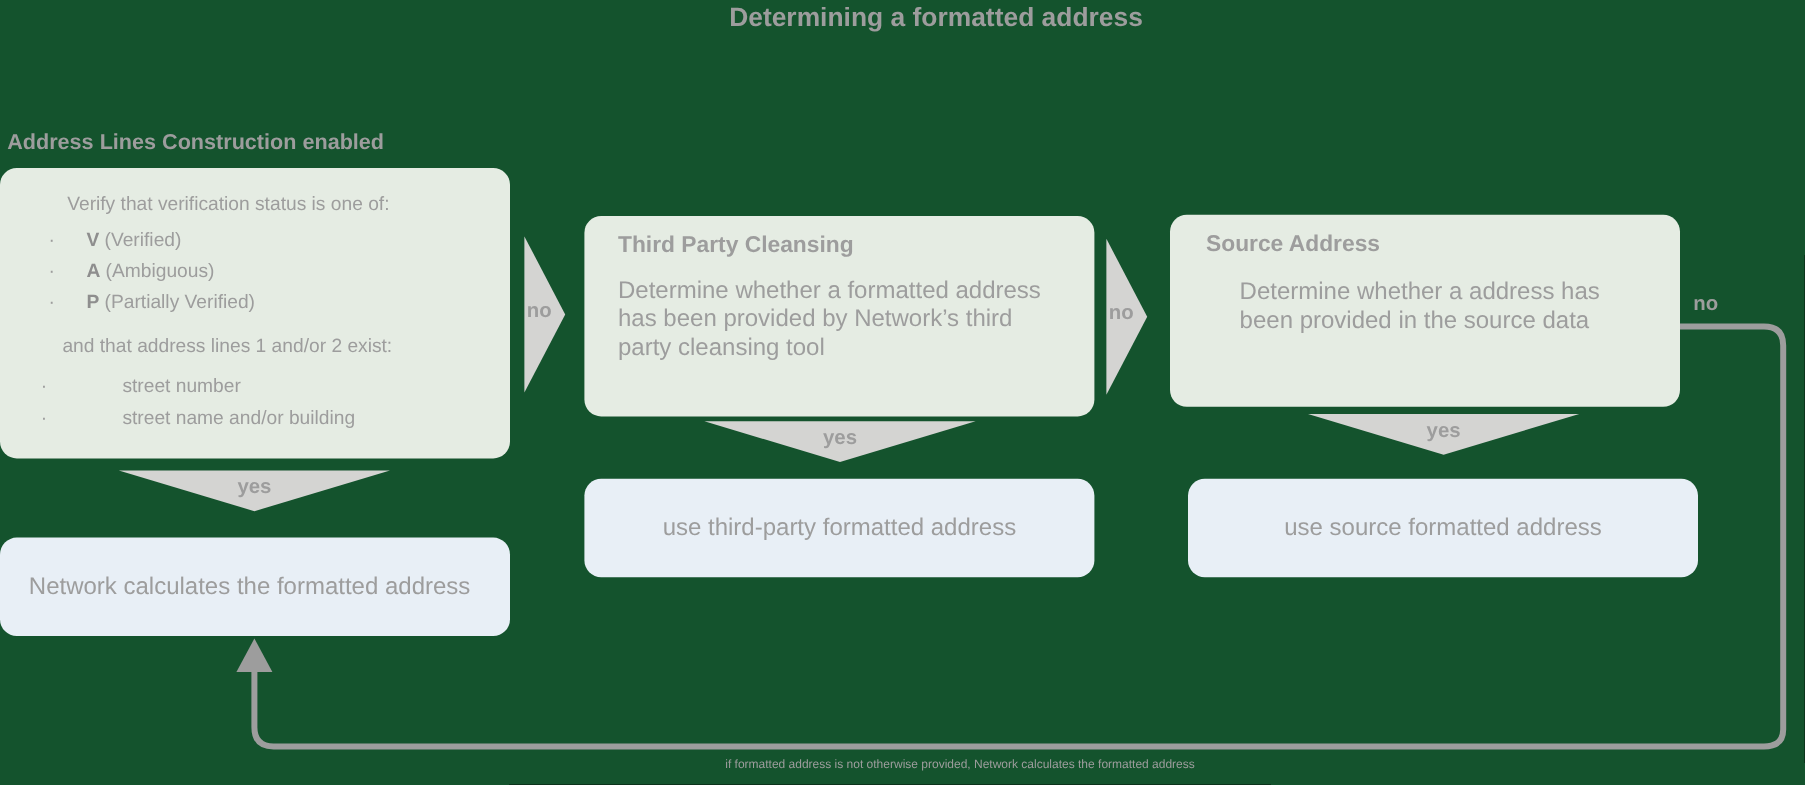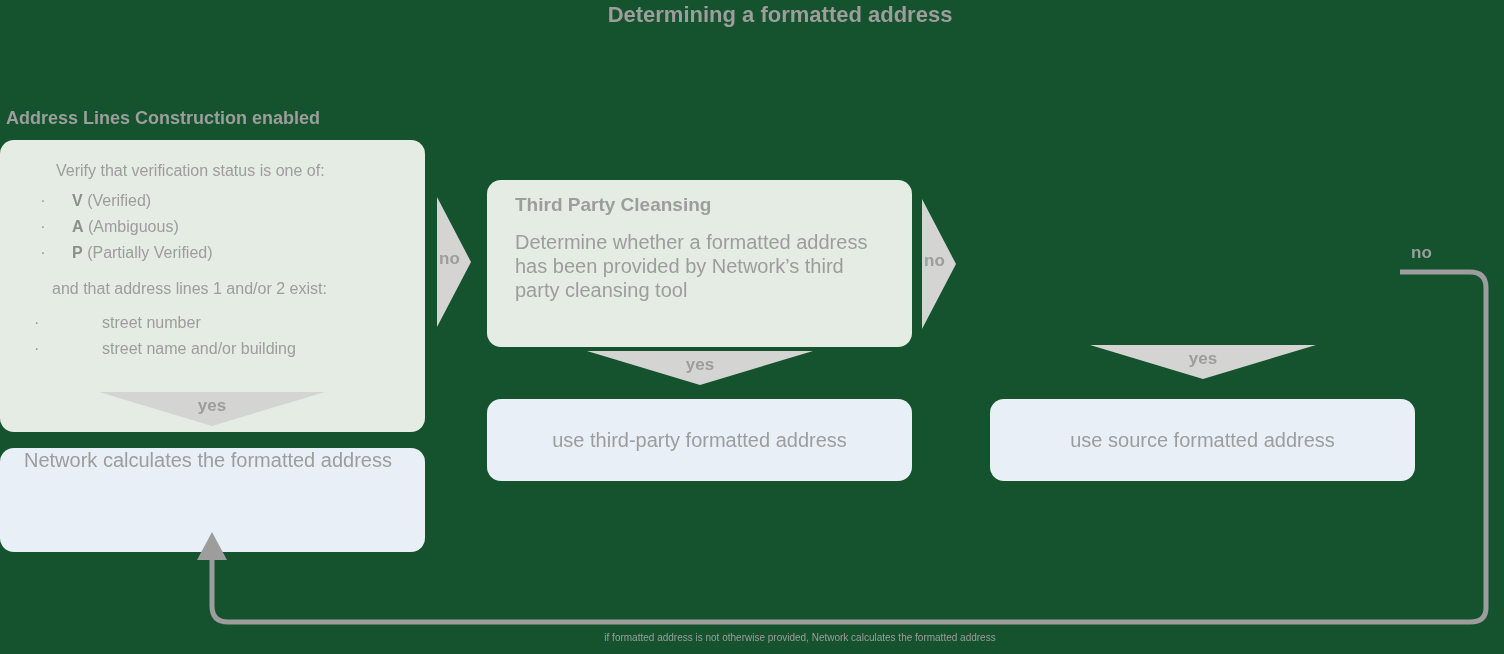--- a/index.html
+++ b/index.html
@@ -109,21 +109,21 @@
 </style>
 </head>
 <body>
 
 <div id="canvas">
 
   <div class="abs" id="page-title">Determining a formatted address</div>
 
   <div class="abs col-header" id="header-left">Address Lines Construction enabled</div>
 
-  <div class="abs box green" style="left:0px; top:140px; width:425px; height:292px; padding:18px 14px 0 14px;">
+  <div class="abs box green" style="left:0px; top:140px; width:425px; height:242px; padding:18px 14px 0 14px;">
     <div class="crit-line" style="padding-left:42px;">Verify that verification status is one of:</div>
     <ul class="crit-list">
       <li>
         <span class="bullet">·</span>
         <span><b>V</b>
         <span>(Verified)</span></span>
       </li>
       <li>
         <span class="bullet">·</span>
         <span><b>A</b>
@@ -151,21 +151,21 @@
   <div class="abs arrow-right" style="left:437px; top:197px; width:40px; height:130px;">
     <div class="tri"></div>
     <div class="lbl">no</div>
   </div>
 
   <div class="abs arrow-down" style="left:99px; top:392px; width:226px; height:40px;">
     <div class="tri"></div>
     <div class="lbl">yes</div>
   </div>
 
-  <div class="abs box blue" style="left:0px; top:448px; width:425px; height:104px; display:flex; padding:0 24px;">
+  <div class="abs box blue" style="left:0px; top:448px; width:425px; height:82px; display:flex; align-items:center; padding:0 24px;">
     <div class="box-text">Network calculates the formatted address</div>
   </div>
 
   <div class="abs box green" style="left:487px; top:180px; width:425px; height:167px; padding:14px 28px 0 28px;">
     <div class="box-title">Third Party Cleansing</div>
     <div class="box-text" style="margin-top:14px;">Determine whether a formatted address has been provided by Network’s third party cleansing tool</div>
   </div>
 
   <div class="abs arrow-right" style="left:922px; top:199px; width:40px; height:130px;">
     <div class="tri"></div>
@@ -174,20 +174,24 @@
 
   <div class="abs arrow-down" style="left:587px; top:351px; width:226px; height:40px;">
     <div class="tri"></div>
     <div class="lbl">yes</div>
   </div>
 
   <div class="abs box blue" style="left:487px; top:399px; width:425px; height:82px; display:flex; align-items:center; justify-content:center;">
     <div class="box-text center">use third-party formatted address</div>
   </div>
 
+  <div class="abs box green" style="left:975px; top:179px; width:425px; height:160px; padding:14px 30px 0 30px;">
+    <div class="box-title">Source Address</div>
+    <div class="box-text" style="margin-top:16px; padding-left:28px;">Determine whether a address has been provided in the source data</div>
+  </div>
 
   <div class="abs no-label-right" style="left:1411px; top:243px;">no</div>
 
   <div class="abs arrow-down" style="left:1090px; top:345px; width:226px; height:40px;">
     <div class="tri"></div>
     <div class="lbl">yes</div>
   </div>
 
   <div class="abs box blue" style="left:990px; top:399px; width:425px; height:82px; display:flex; align-items:center; justify-content:center;">
     <div class="box-text center">use source formatted address</div>

